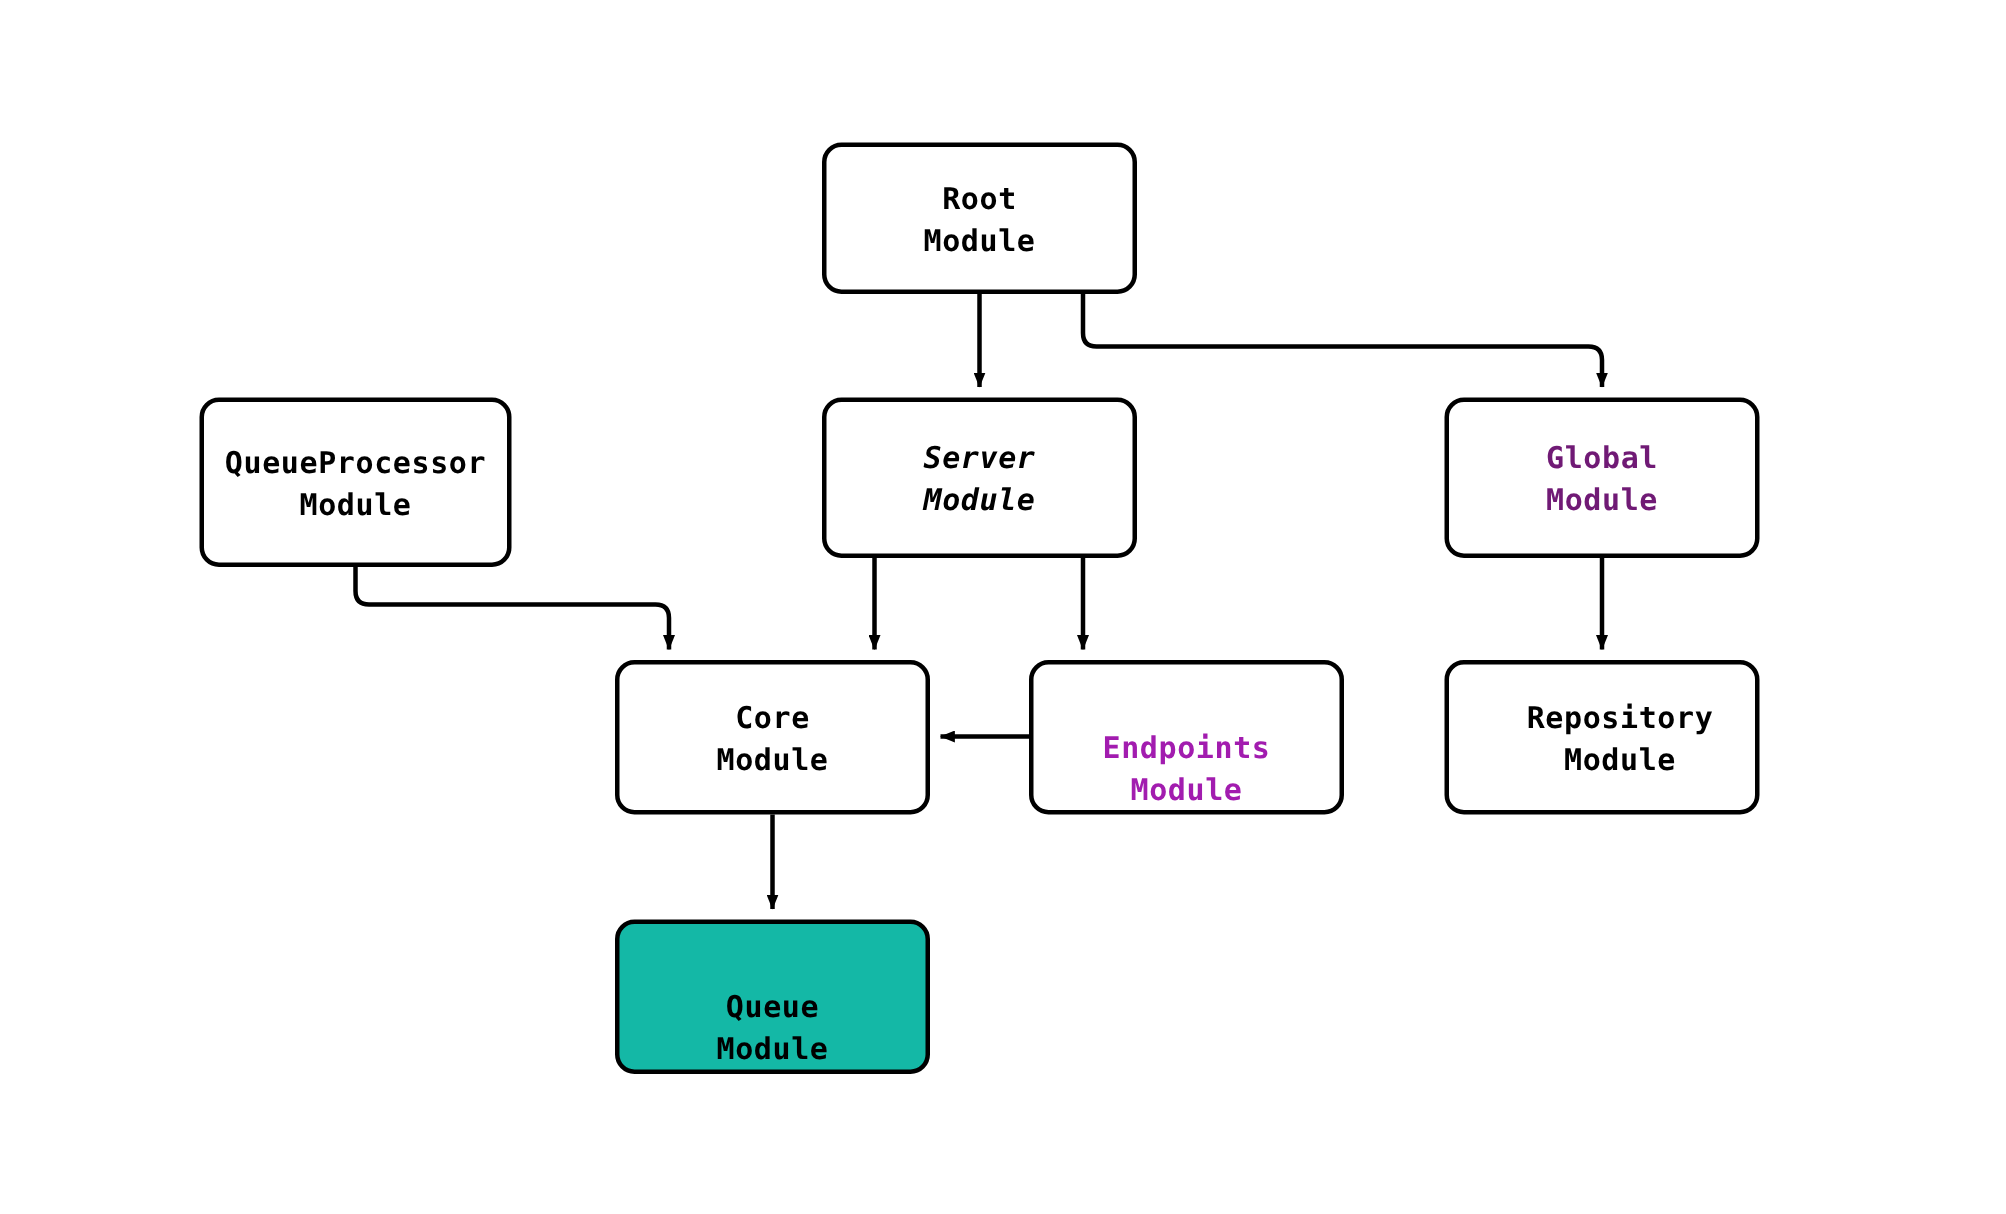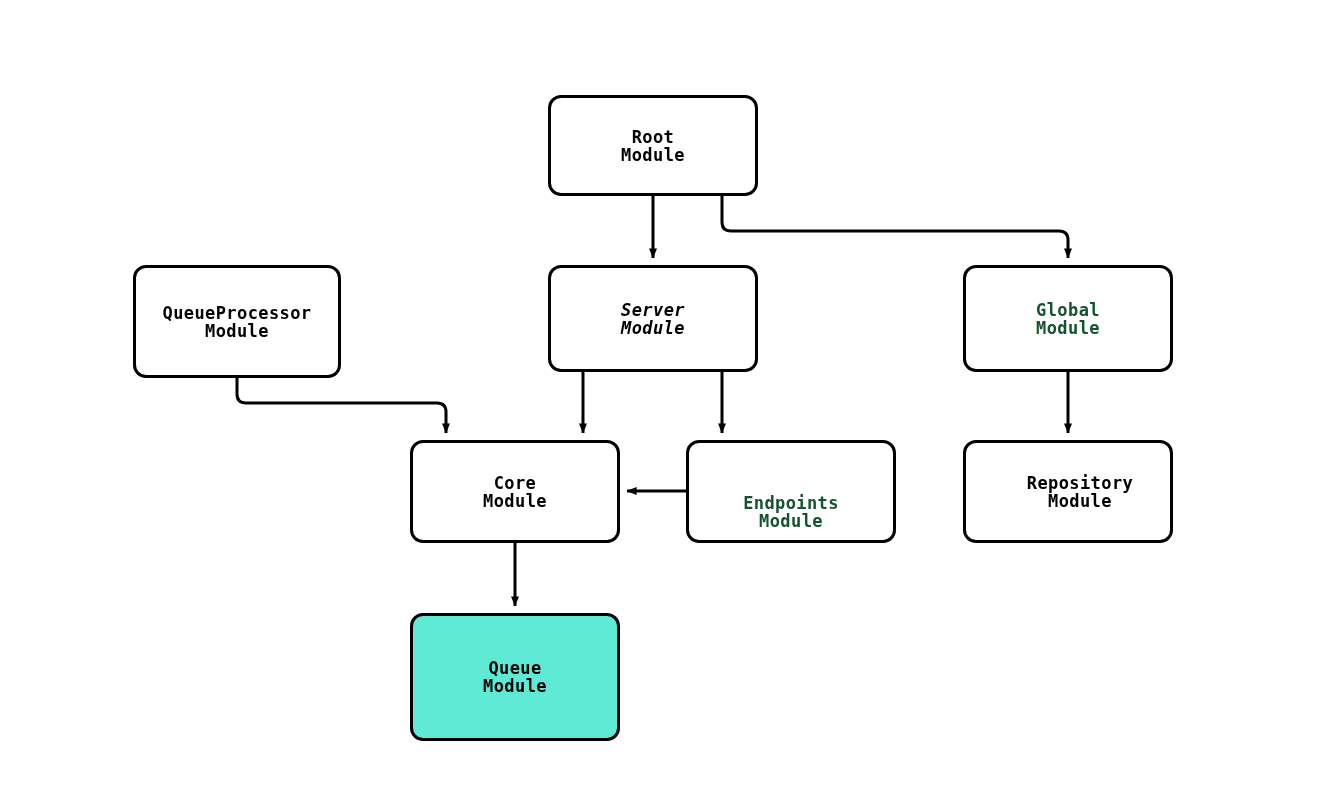--- a/index.html
+++ b/index.html
@@ -32,23 +32,23 @@
     border-radius: 13px;
     background: #ffffff;
     display: flex;
     align-items: center;
     justify-content: center;
     text-align: center;
     z-index: 2;
   }
   .node-label {
     font-family: "DejaVu Sans Mono", "Liberation Mono", monospace;
-    font-size: 17px;
+    font-size: 20px;
     font-weight: bold;
-    line-height: 18px;
+    line-height: 28px;
     color: #000000;
     white-space: pre;
     letter-spacing: 0.4px;
   }
 </style>
 </head>
 <body>
 
 <div id="canvas" style="width: 1337px; height: 809px; background: rgb(255, 255, 255);">
 
@@ -89,37 +89,37 @@
     <span class="node-label" style="color: rgb(0, 0, 0);">QueueProcessor
 Module</span>
   </div>
 
   <div class="node" style="left: 548px; top: 265px; width: 210px; height: 107px; border-color: rgb(0, 0, 0); border-width: 3px; background: rgb(255, 255, 255);">
     <span class="node-label" style="color: rgb(0, 0, 0); font-style: italic;">Server
 Module</span>
   </div>
 
   <div class="node" style="left: 963px; top: 265px; width: 210px; height: 107px; border-color: rgb(0, 0, 0); border-width: 3px; background: rgb(255, 255, 255);">
-    <span class="node-label" style="color: #14532d;">Global
+    <span class="node-label" style="color: #701a75;">Global
 Module</span>
   </div>
 
   <div class="node" style="left: 410px; top: 440px; width: 210px; height: 103px; border-color: rgb(0, 0, 0); border-width: 3px; background: rgb(255, 255, 255);">
     <span class="node-label" style="color: rgb(0, 0, 0);">Core
 Module</span>
   </div>
 
   <div class="node" style="left: 686px; top: 440px; width: 210px; height: 103px; border-color: rgb(0, 0, 0); border-width: 3px; background: rgb(255, 255, 255);">
-    <span class="node-label" style="color: #14532d; margin-top: 41px;">Endpoints
+    <span class="node-label" style="color: #a21caf; margin-top: 41px;">Endpoints
 Module</span>
   </div>
 
   <div class="node" style="left: 963px; top: 440px; width: 210px; height: 103px; border-color: rgb(0, 0, 0); border-width: 3px; background: rgb(255, 255, 255);">
     <span class="node-label" style="color: rgb(0, 0, 0); margin-left: 24px;">Repository
 Module</span>
   </div>
 
-  <div class="node" style="left: 410px; top: 613px; width: 210px; height: 128px; border-color: rgb(0, 0, 0); border-width: 3px; background: #5eead4;">
+  <div class="node" style="left: 410px; top: 613px; width: 210px; height: 103px; border-color: rgb(0, 0, 0); border-width: 3px; background: #14b8a6; align-items: flex-end;">
     <span class="node-label" style="color: rgb(0, 0, 0);">Queue
 Module</span>
   </div>
 
 </div>
 
 </body></html>

